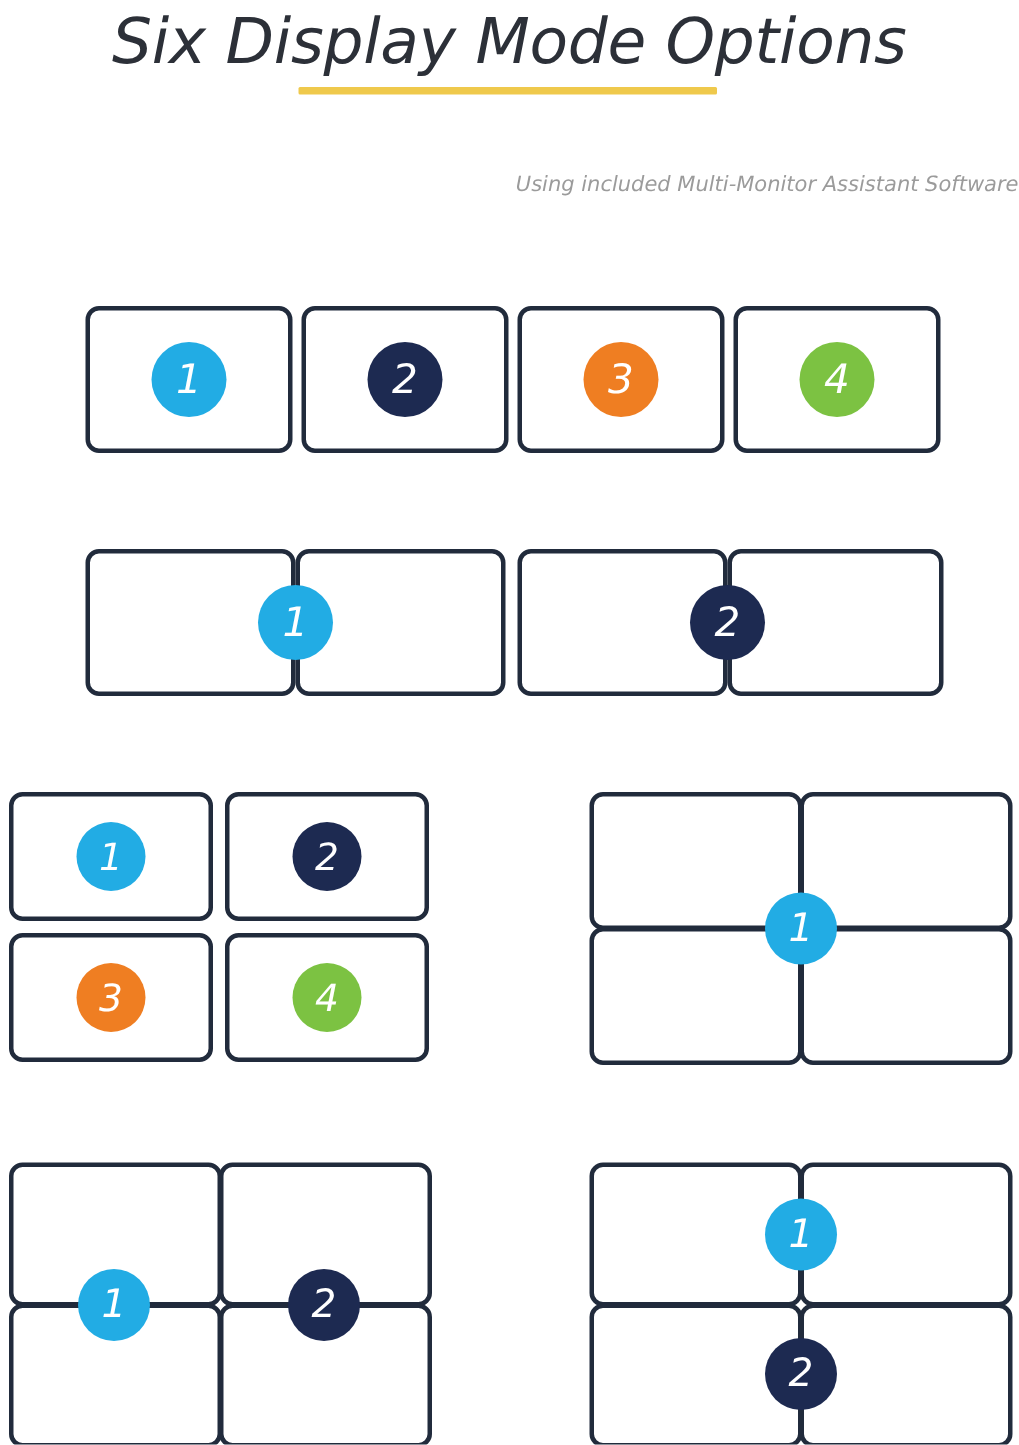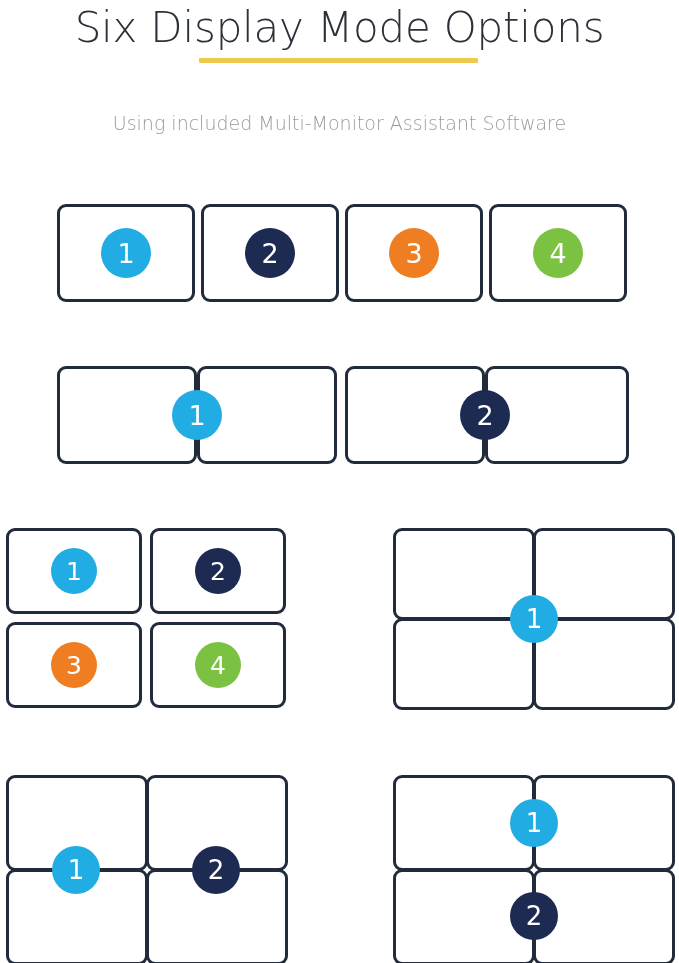--- a/index.html
+++ b/index.html
@@ -10,20 +10,21 @@
     background: #ffffff;
     font-family: "Liberation Sans", sans-serif;
     overflow: hidden;
   }
 
   .page {
     position: relative;
     width: 679px;
     height: 835px;
     background: #ffffff;
+    font-style: italic;
   }
 
   
   .title {
     position: absolute;
     left: 0;
     top: 2px;
     width: 679px;
     text-align: center;
     font-family: "DejaVu Sans", sans-serif;
@@ -43,24 +44,24 @@
     height: 5px;
     background: #efc94c;
     border-radius: 1px;
   }
 
   .subtitle {
     position: absolute;
     left: 0;
     top: 110px;
     width: 679px;
-    text-align: center;
+    text-align: right;
     font-family: "DejaVu Sans", sans-serif;
     font-weight: 300;
-    font-size: 19px;
+    font-size: 14px;
     line-height: 26px;
     color: #9b9b9b;
     white-space: nowrap;
   }
 
   
   .monitor {
     position: absolute;
     background: #ffffff;
     border: 3px solid #212b3c;

